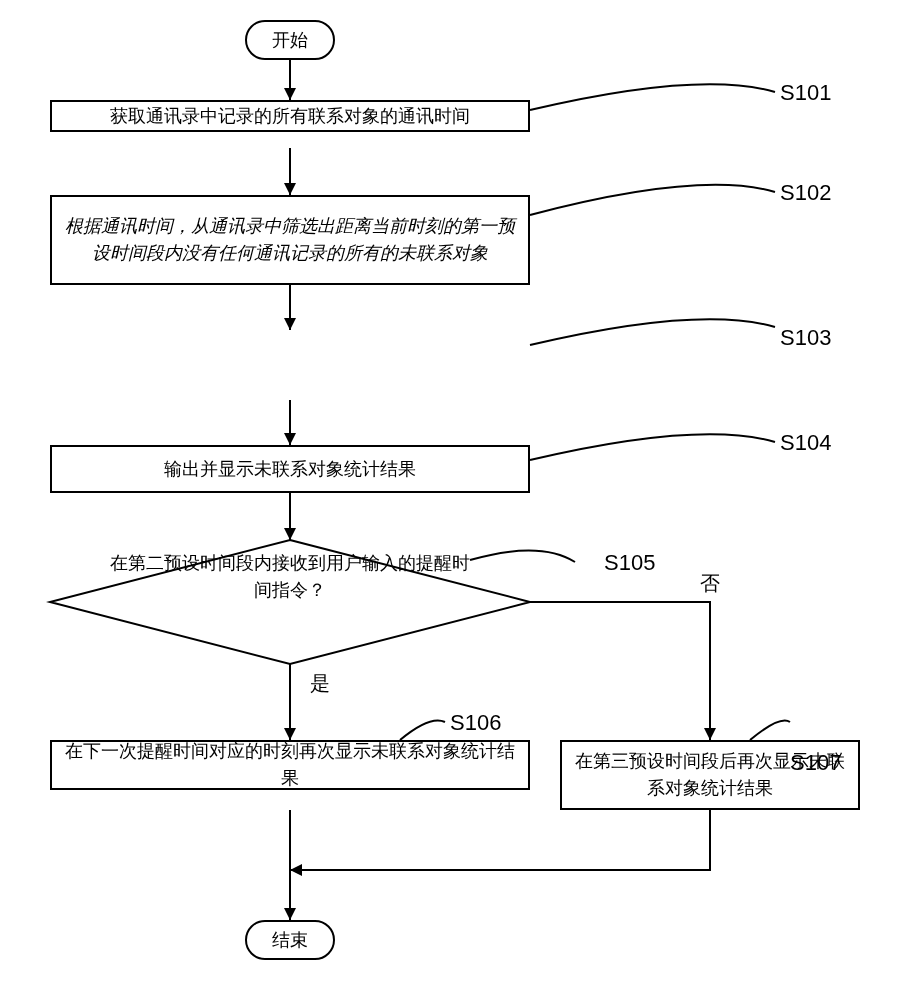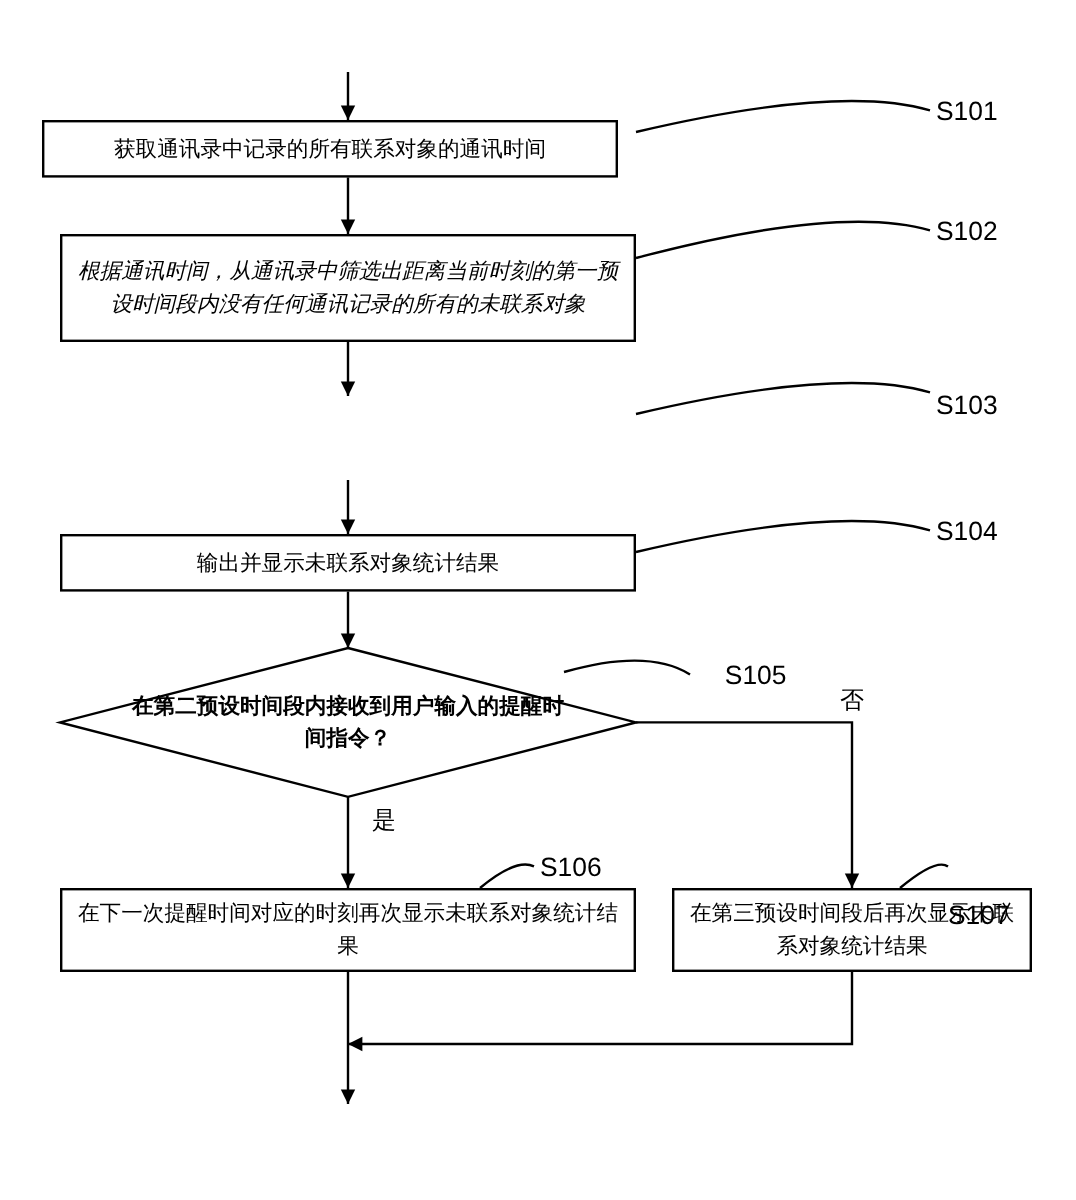--- a/index.html
+++ b/index.html
@@ -62,34 +62,36 @@
   }
   svg.connectors .arrowhead { fill: #000; stroke: none; }
   svg.connectors .diamond { fill: #fff; stroke: #000; stroke-width: 2; }
   .callout { stroke: #000; stroke-width: 2; fill: none; }
 </style>
 </head>
 <body>
 
 <div class="flowchart">
 
+  <div class="node terminator" style="left:225px; top:0px; width:90px; height:40px;">开始</div>
 
-  <div class="node box" style="left:15px; top:80px; width:480px; height:48px;">获取通讯录中记录的所有联系对象的通讯时间</div>
+  <div class="node box" style="left:30px; top:80px; width:480px; height:32px;">获取通讯录中记录的所有联系对象的通讯时间</div>
 
   <div class="node box" style="left:30px; top:175px; width:480px; height:90px;font-style:italic;">根据通讯时间，从通讯录中筛选出距离当前时刻的第一预设时间段内没有任何通讯记录的所有的未联系对象</div>
 
 
   <div class="node box" style="left:30px; top:425px; width:480px; height:48px;">输出并显示未联系对象统计结果</div>
 
-  <div class="decision-text" style="left:85px; top:555px; width:370px;font-weight:bold;">在第二预设时间段内接收到用户输入的提醒时间指令？</div>
+  <div class="decision-text" style="left:85px; top:530px; width:370px;">在第二预设时间段内接收到用户输入的提醒时间指令？</div>
 
-  <div class="node box" style="left:30px; top:720px; width:480px; height:70px;">在下一次提醒时间对应的时刻再次显示未联系对象统计结果</div>
+  <div class="node box" style="left:30px; top:720px; width:480px; height:50px;">在下一次提醒时间对应的时刻再次显示未联系对象统计结果</div>
 
   <div class="node box" style="left:540px; top:720px; width:300px; height:70px;">在第三预设时间段后再次显示未联系对象统计结果</div>
 
+  <div class="node terminator" style="left:225px; top:900px; width:90px; height:40px;">结束</div>
 
   <div class="step-label" style="left:760px; top:60px;">S101</div>
   <div class="step-label" style="left:760px; top:160px;">S102</div>
   <div class="step-label" style="left:760px; top:305px;text-align:center;">S103</div>
   <div class="step-label" style="left:760px; top:410px;">S104</div>
   <div class="step-label" style="left:584px; top:530px;">S105</div>
   <div class="step-label" style="left:430px; top:690px;">S106</div>
   <div class="step-label" style="left:770px; top:690px;margin-top:40px;">S107</div>
 
   <div class="edge-label" style="left:290px; top:650px;">是</div>

